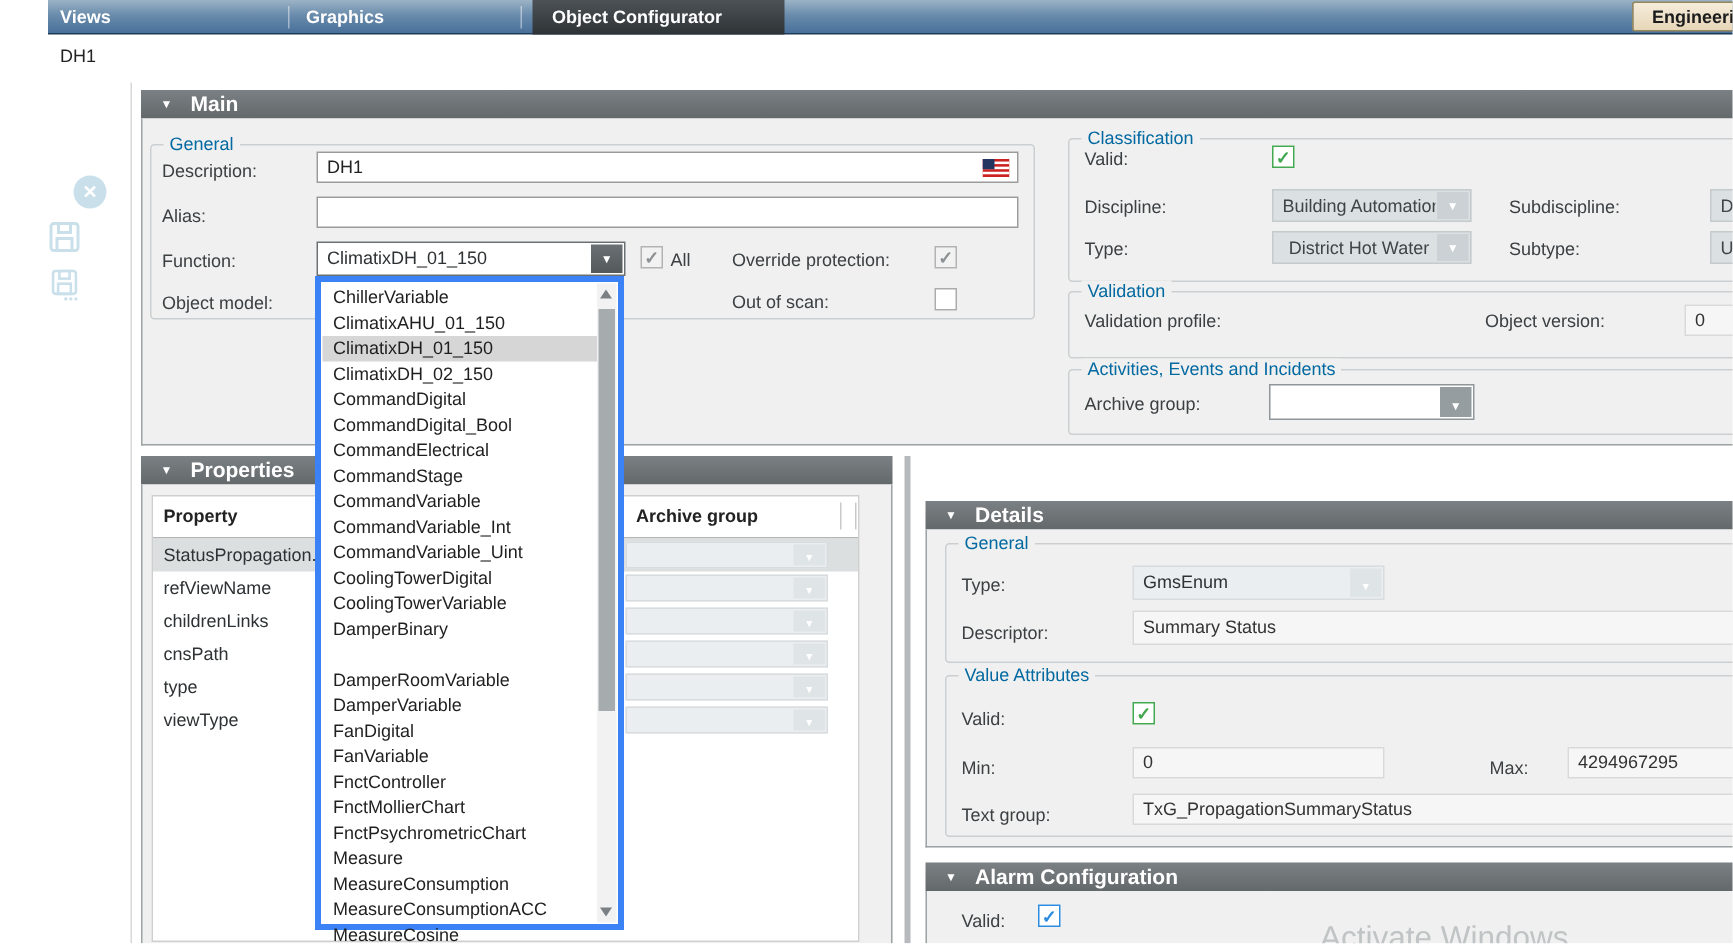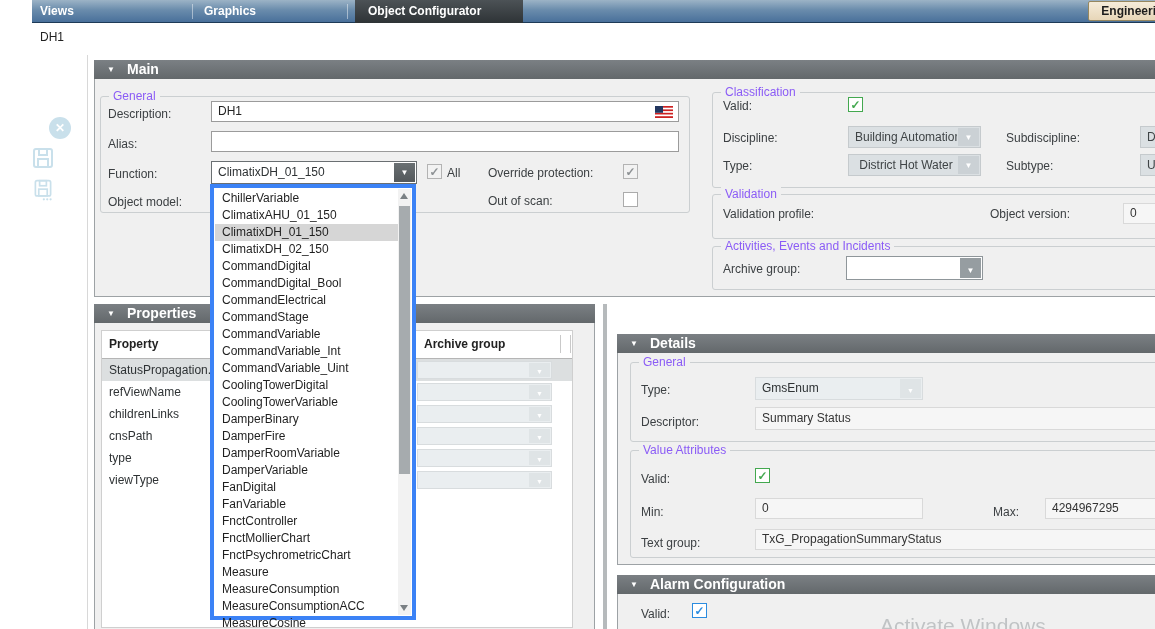--- a/index.html
+++ b/index.html
@@ -43,21 +43,21 @@
 
   
   .phdr { position:absolute; height:19px; background:linear-gradient(#7b8084,#63686b);
     color:#fff; font-weight:bold; font-size:14px; }
   .phdr .tri { position:absolute; left:13px; top:0; line-height:19px; font-size:8px; }
   .phdr .tri::before { content:"▼"; }
   .phdr .cap { position:absolute; left:33px; top:0; line-height:19px; }
   .pbody { position:absolute; background:#f0f0f0; border:1px solid #9da2a5; border-top:none; }
 
   .gb { position:absolute; border:1px solid #cbcfd1; border-radius:3px; }
-  .gb .legend { position:absolute; top:-8px; left:8px; background:#f0f0f0; padding:0 4px; color:#8b5cf6;text-align:center; }
+  .gb .legend { position:absolute; top:-8px; left:8px; background:#f0f0f0; padding:0 4px; color:#0369a1;text-align:center; }
 
   .tinput { position:absolute; background:#fff; border:1px solid #9b9b9b; }
   .tinput .val { position:absolute; left:6px; top:0; right:20px; line-height:19px; color:#222; overflow:hidden; white-space:nowrap; }
 
   .combo { position:absolute; }
   .combo .val { position:absolute; left:6px; right:23px; top:0; bottom:0; line-height:21px;
     color:#2e3234; overflow:hidden; white-space:nowrap; }
   .combo .abtn { position:absolute; top:1px; bottom:1px; right:1px; width:21px; text-align:center; }
   .combo .abtn::before { content:"▼"; color:#fff; font-size:8px; line-height:20px; }
   .combo-dark { background:#fff; border:1px solid #6a6f72; }
@@ -350,21 +350,20 @@
     <div class="ddl-item" style="top:70px">CommandDigital</div>
     <div class="ddl-item" style="top:87px">CommandDigital_Bool</div>
     <div class="ddl-item" style="top:104px">CommandElectrical</div>
     <div class="ddl-item" style="top:121px">CommandStage</div>
     <div class="ddl-item" style="top:138px">CommandVariable</div>
     <div class="ddl-item" style="top:155px">CommandVariable_Int</div>
     <div class="ddl-item" style="top:172px">CommandVariable_Uint</div>
     <div class="ddl-item" style="top:189px">CoolingTowerDigital</div>
     <div class="ddl-item" style="top:206px">CoolingTowerVariable</div>
     <div class="ddl-item" style="top:223px">DamperBinary</div>
-    <div class="ddl-item" style="top:240px">DamperFire</div>
     <div class="ddl-item" style="top:257px">DamperRoomVariable</div>
     <div class="ddl-item" style="top:274px">DamperVariable</div>
     <div class="ddl-item" style="top:291px">FanDigital</div>
     <div class="ddl-item" style="top:308px">FanVariable</div>
     <div class="ddl-item" style="top:325px">FnctController</div>
     <div class="ddl-item" style="top:359px">FnctPsychrometricChart</div>
     <div class="ddl-item" style="top:342px">FnctMollierChart</div>
     <div class="ddl-item" style="top:376px">Measure</div>
     <div class="ddl-item" style="top:393px">MeasureConsumption</div>
     <div class="ddl-item" style="top:410px">MeasureConsumptionACC</div>

